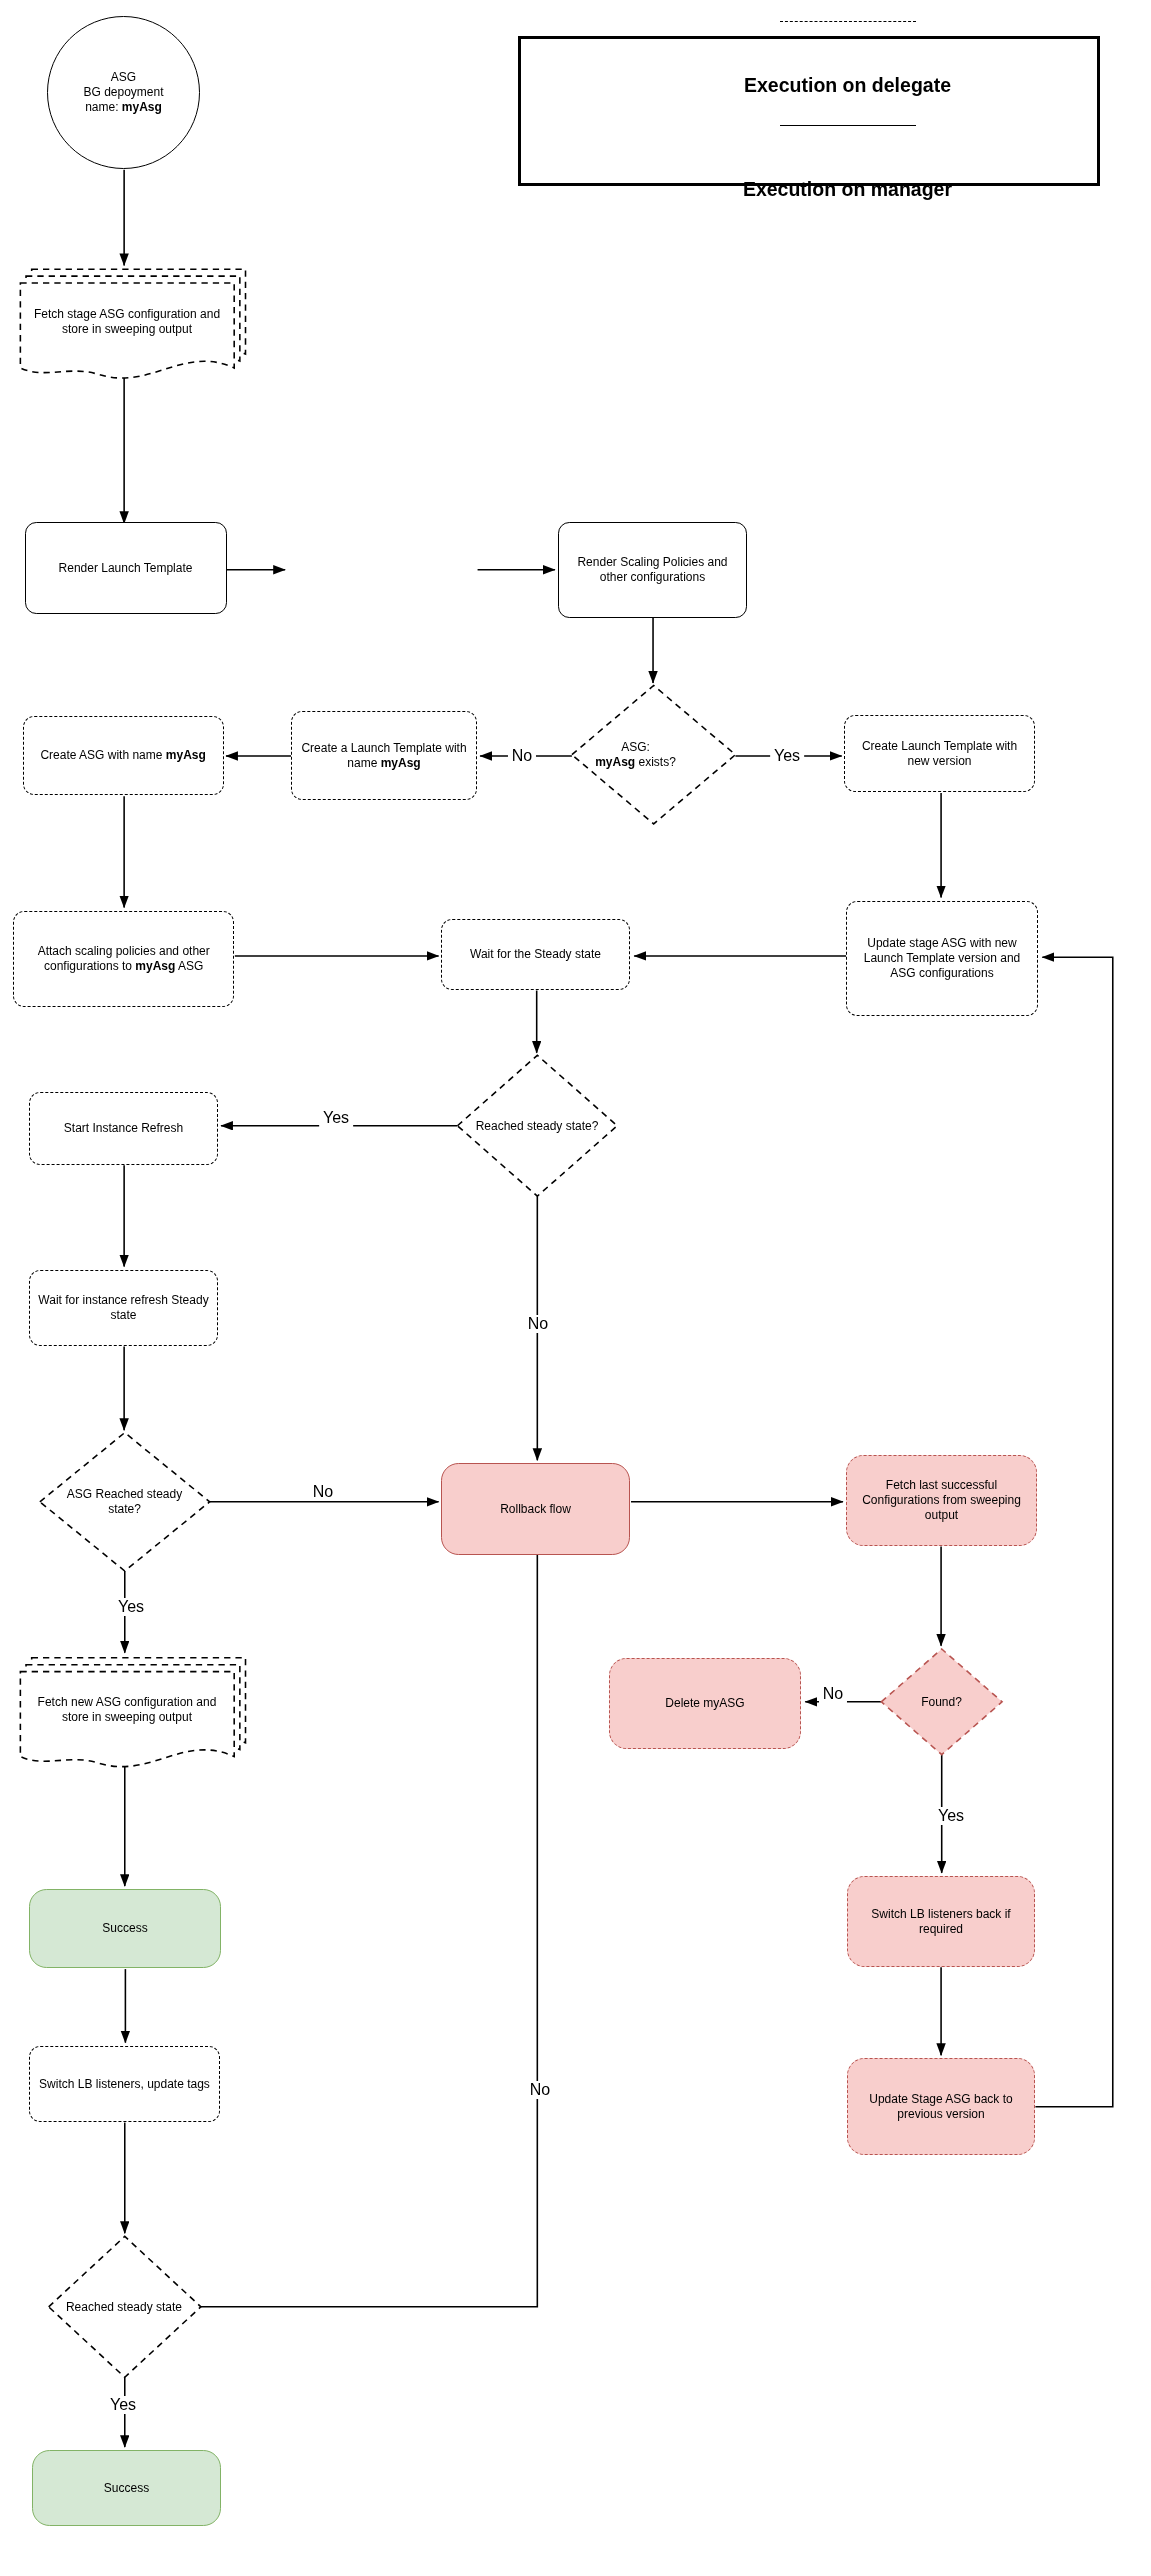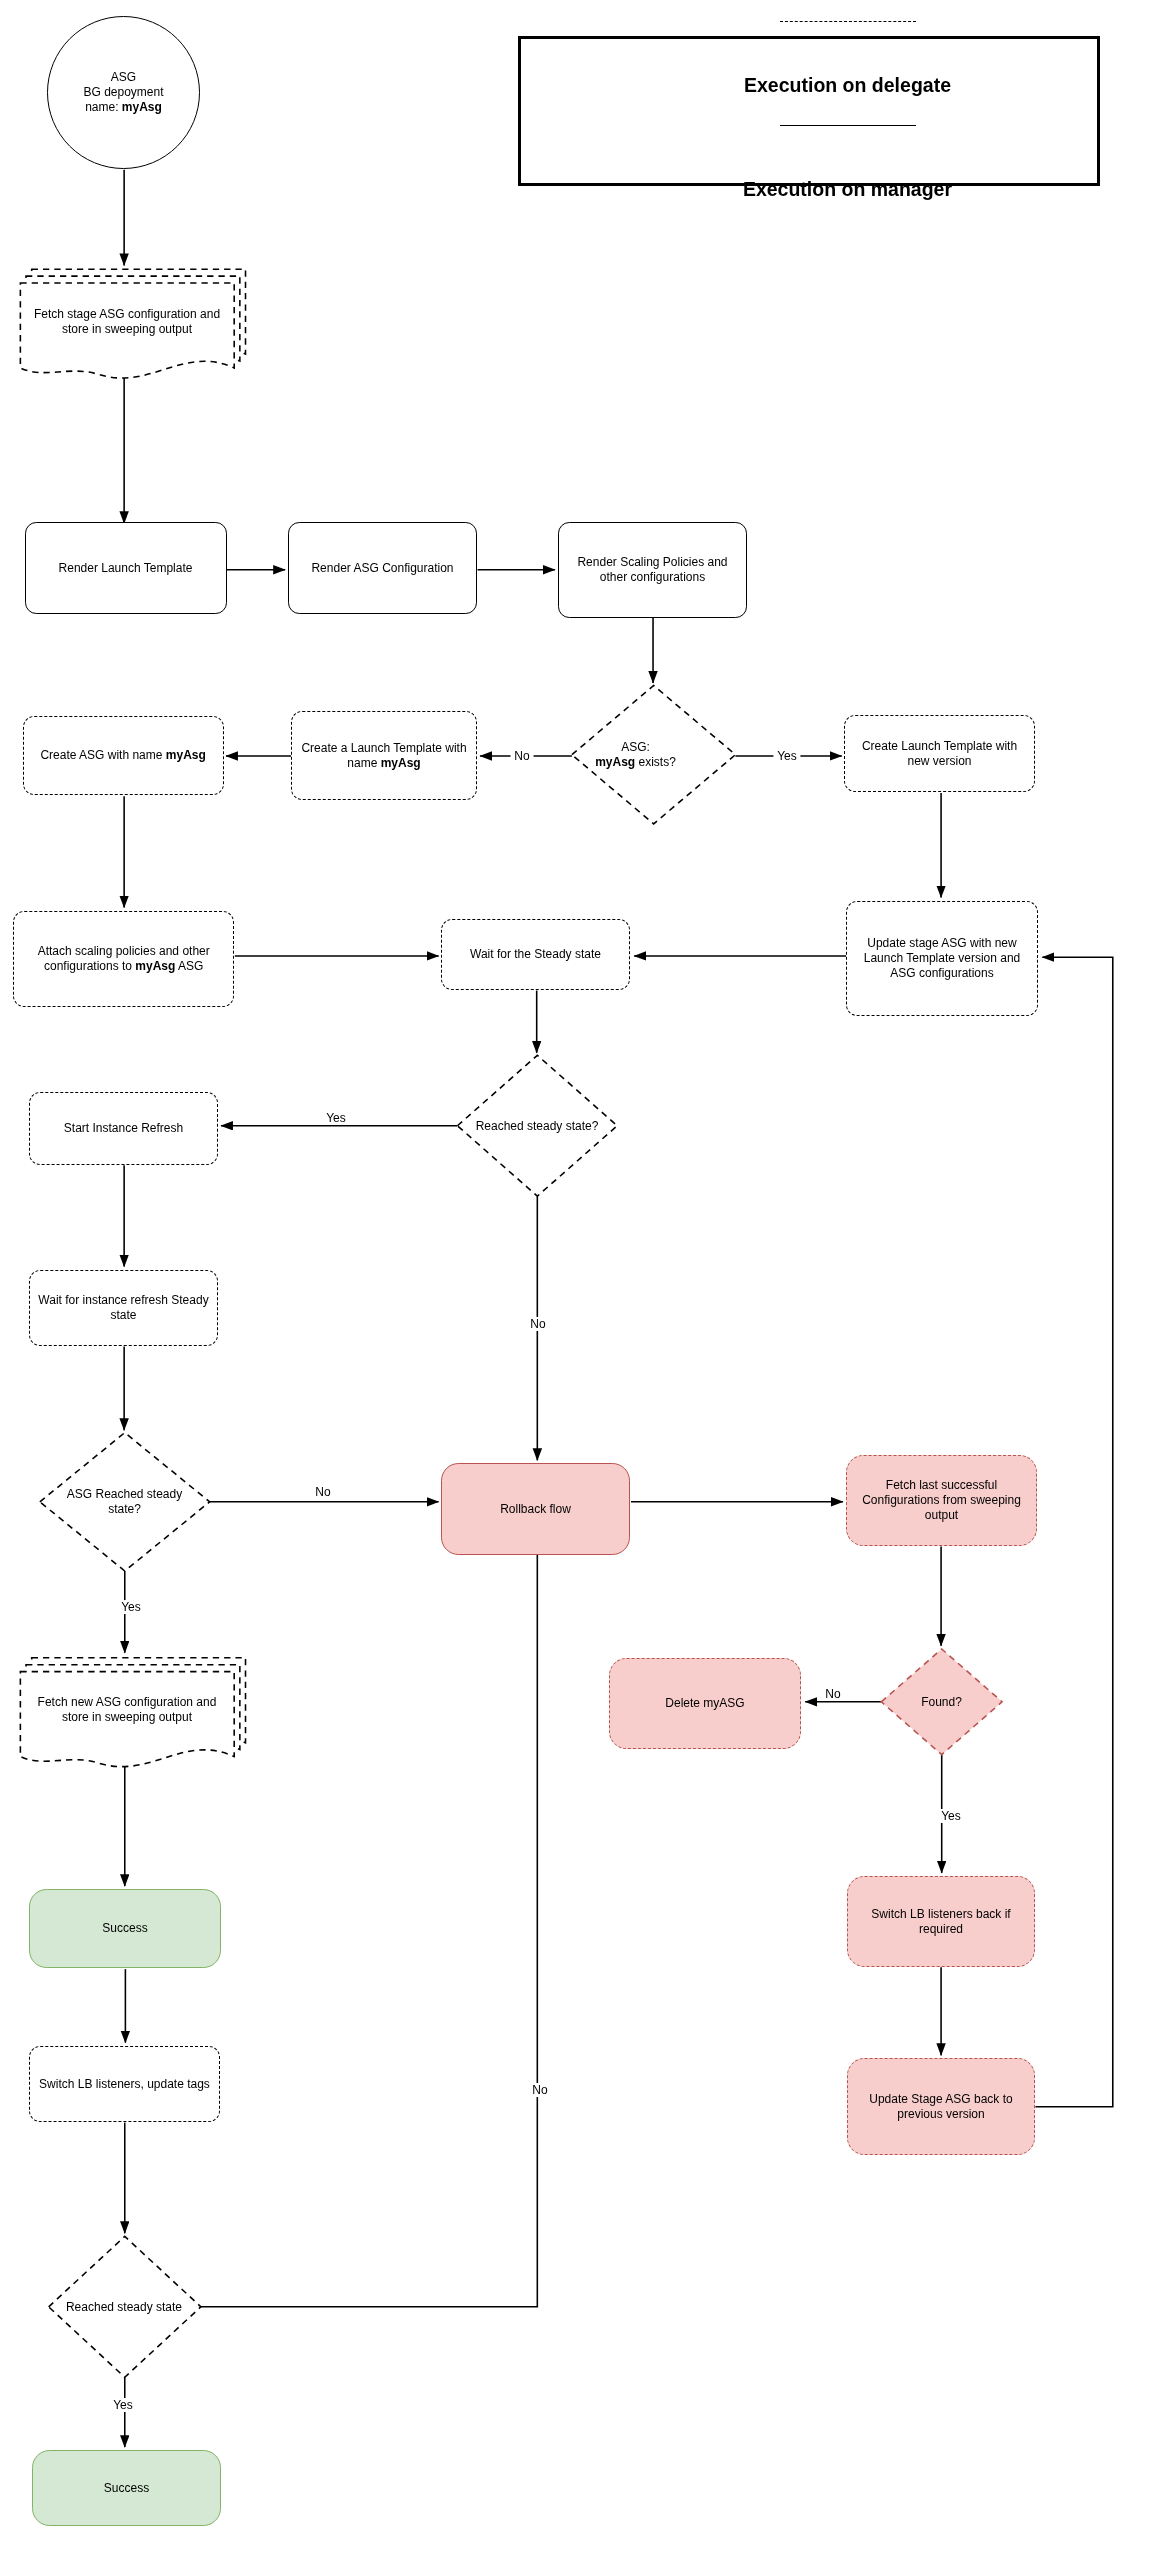--- a/index.html
+++ b/index.html
@@ -9,21 +9,21 @@
   .node{position:absolute;box-sizing:border-box;display:flex;flex-direction:row;align-items:center;
         justify-content:center;text-align:center;font-size:12px;line-height:1.25;background:#fff;
         border:1.6px solid #000;border-radius:11.3px;padding:3.8px 7.5px;}
   .node .wrap{display:inline;}
   .dashed{border-style:dashed;}
   .pink{background:#f8cecc;border-color:#b85450;border-radius:17.6px;}
   .green{background:#d5e8d4;border-color:#82b366;border-radius:17.6px;}
   .circle{border-radius:50%;flex-direction:column;border-style:solid;}
   .dtext,.doctext{position:absolute;display:flex;align-items:center;justify-content:center;
         text-align:center;font-size:12px;line-height:1.25;background:transparent;}
-  .elabel{position:absolute;transform:translate(-50%,-50%);background:#fff;font-size:12px;
+  .elabel{position:absolute;transform:translate(-50%,-50%);background:#fff;font-size:16px;
         padding:0 3.8px;white-space:nowrap;}
   .legend{position:absolute;background:#fff;border:3.8px solid #000;display:flex;flex-direction:column;
         justify-content:center;gap:28px;padding-left:77px;box-sizing:border-box;}
   .legend-row{display:flex;align-items:center;gap:52px;flex-direction:column;}
   .sample{width:136px;height:0;border-top:1.9px solid #000;display:inline-block;}
   .dashed-sample{border-top-style:dashed;}
   .legend-label{font-weight:bold;font-size:19.5px;}
   b{font-weight:bold;}
 </style>
 </head>
@@ -110,23 +110,20 @@
   <div class="doctext" style="left:25px;top:282px;width:204px;height:79px;">
     <span>Fetch stage ASG configuration and store in sweeping output</span>
   </div>
   <div class="doctext" style="left:25px;top:1670px;width:204px;height:79px;">
     <span>Fetch new ASG configuration and store in sweeping output</span>
   </div>
 
   <div class="node" style="left:24.5px;top:522px;width:202px;height:92px;">
     <span>Render Launch Template</span>
   </div>
-  <div class="node" style="left:288px;top:522px;width:189px;height:92px;">
-    <span>Render ASG Configuration</span>
-  </div>
   <div class="node" style="left:558px;top:522px;width:189px;height:96px;">
     <span>Render Scaling Policies and other configurations</span>
   </div>
 
   <div class="node dashed" style="left:291px;top:711px;width:186px;height:89px;">
     <div class="wrap"><span>Create a Launch Template with name </span><b>myAsg</b></div>
   </div>
   <div class="node dashed" style="left:22.6px;top:716px;width:201px;height:79px;">
     <div class="wrap"><span>Create ASG with name </span><b>myAsg</b></div>
   </div>

